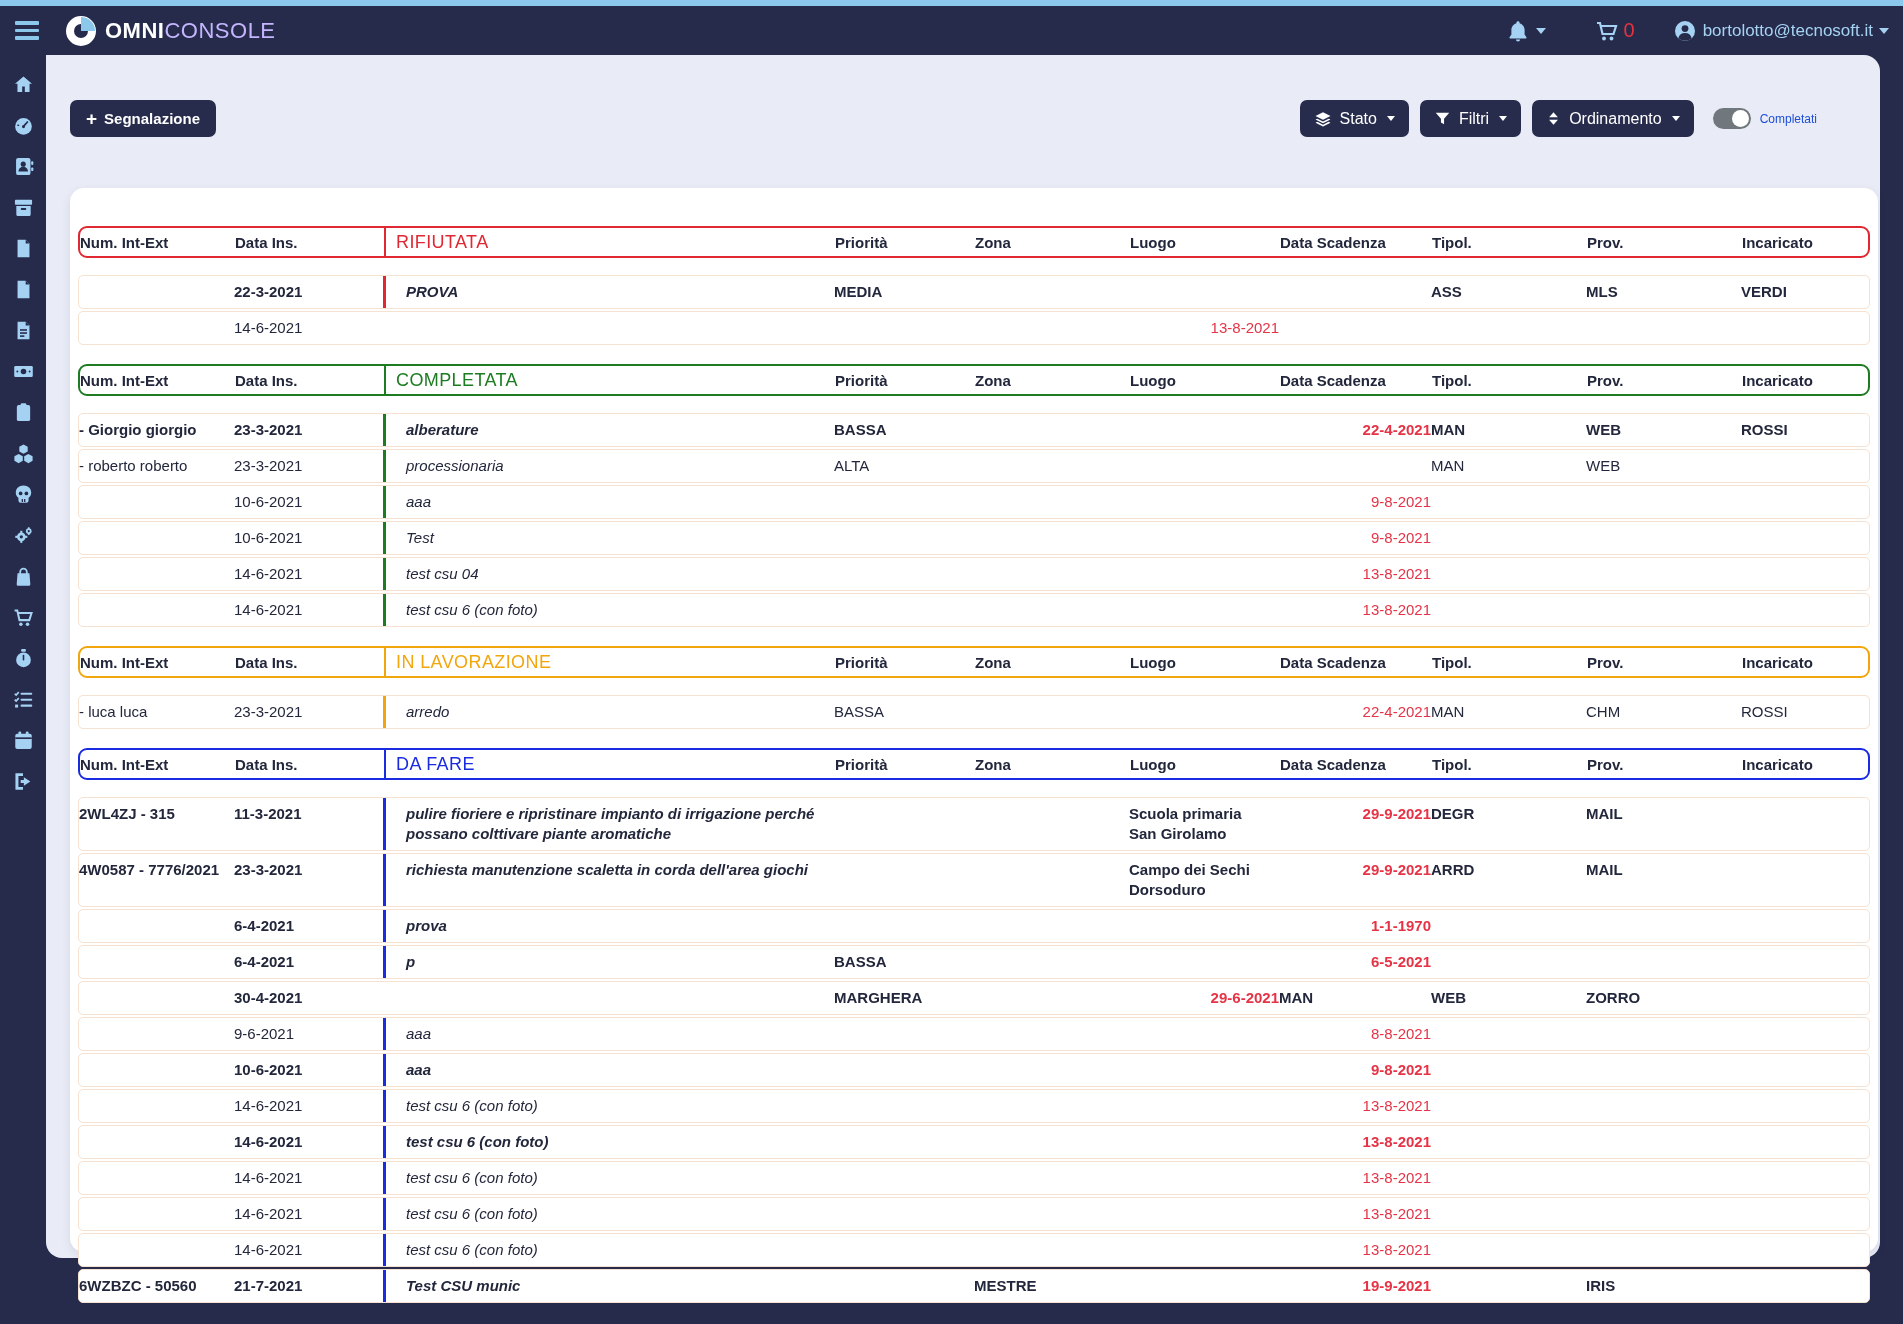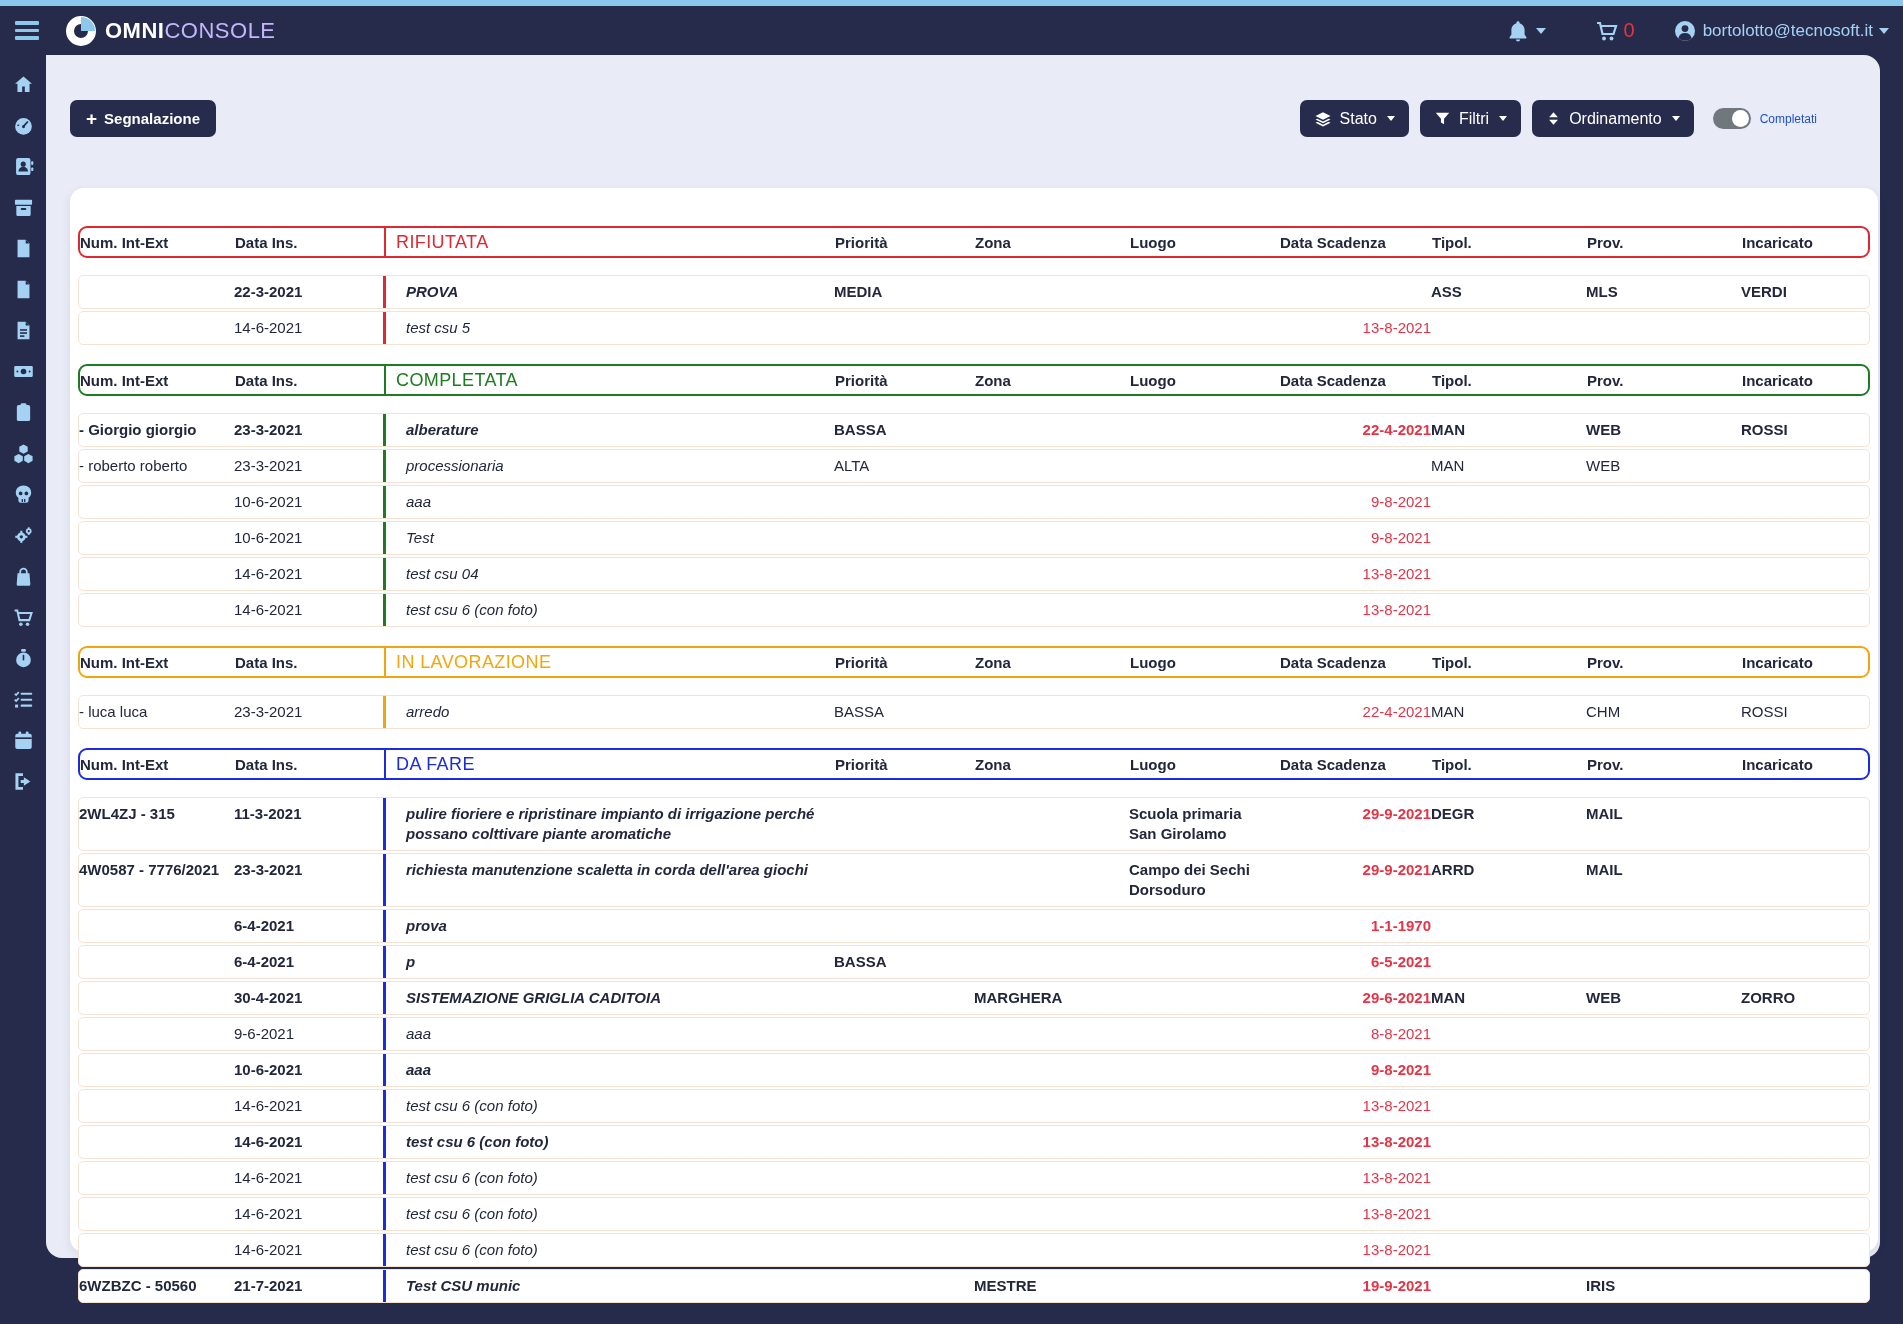--- a/index.html
+++ b/index.html
@@ -346,21 +346,20 @@
             <div class="cell c5"></div>
             <div class="cell c6"></div>
             <div class="cell c7"></div>
             <div class="cell c8">ASS</div>
             <div class="cell c9">MLS</div>
             <div class="cell c10">VERDI</div>
           </div>
           <div class="trow">
             <div class="cell c1"></div>
             <div class="cell c2">14-6-2021</div>
-            <div class="cell c3">test csu 5</div>
             <div class="cell c4"></div>
             <div class="cell c5"></div>
             <div class="cell c6"></div>
             <div class="cell c7">13-8-2021</div>
             <div class="cell c8"></div>
             <div class="cell c9"></div>
             <div class="cell c10"></div>
           </div>
         </div>
         <div class="section" style="--acc: #1d7c21;">
@@ -532,21 +531,20 @@
             <div class="cell c5"></div>
             <div class="cell c6"></div>
             <div class="cell c7">6-5-2021</div>
             <div class="cell c8"></div>
             <div class="cell c9"></div>
             <div class="cell c10"></div>
           </div>
           <div class="trow bold">
             <div class="cell c1"></div>
             <div class="cell c2">30-4-2021</div>
-            <div class="cell c3">SISTEMAZIONE GRIGLIA CADITOIA</div>
             <div class="cell c4"></div>
             <div class="cell c5">MARGHERA</div>
             <div class="cell c6"></div>
             <div class="cell c7">29-6-2021</div>
             <div class="cell c8">MAN</div>
             <div class="cell c9">WEB</div>
             <div class="cell c10">ZORRO</div>
           </div>
           <div class="trow">
             <div class="cell c1"></div>

